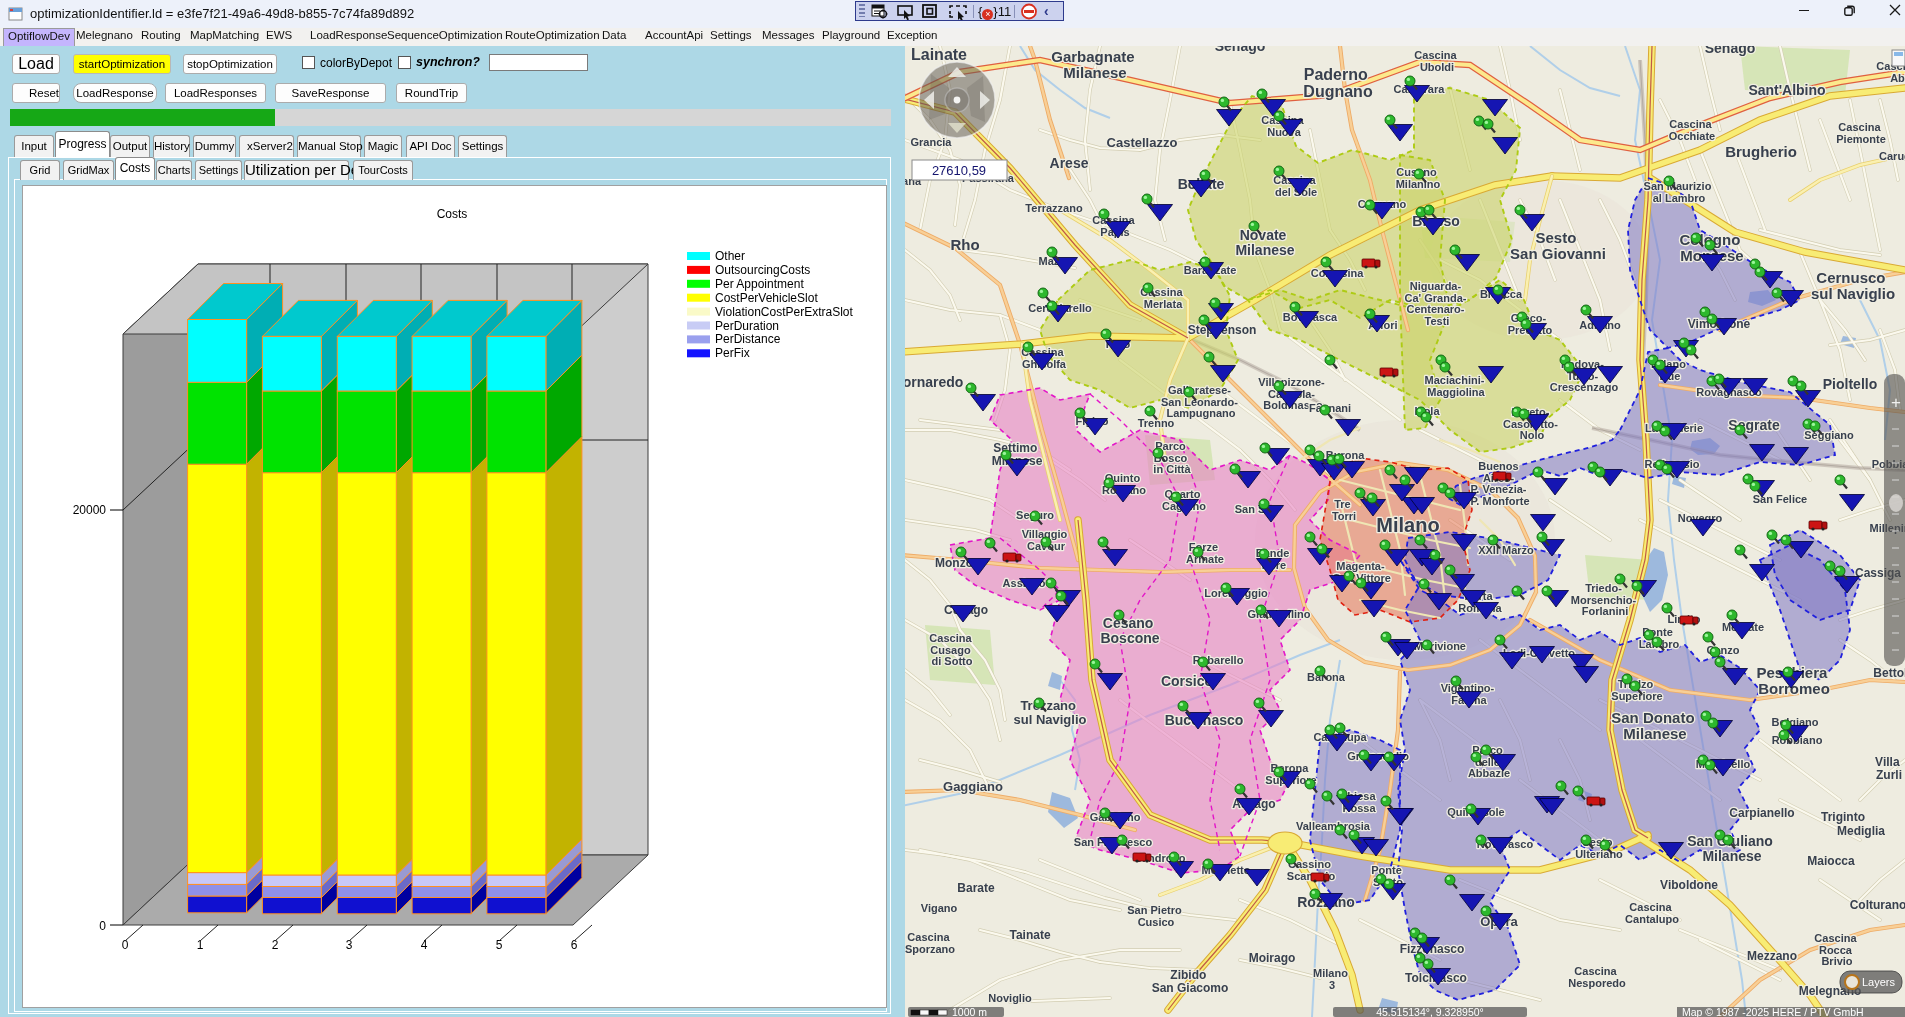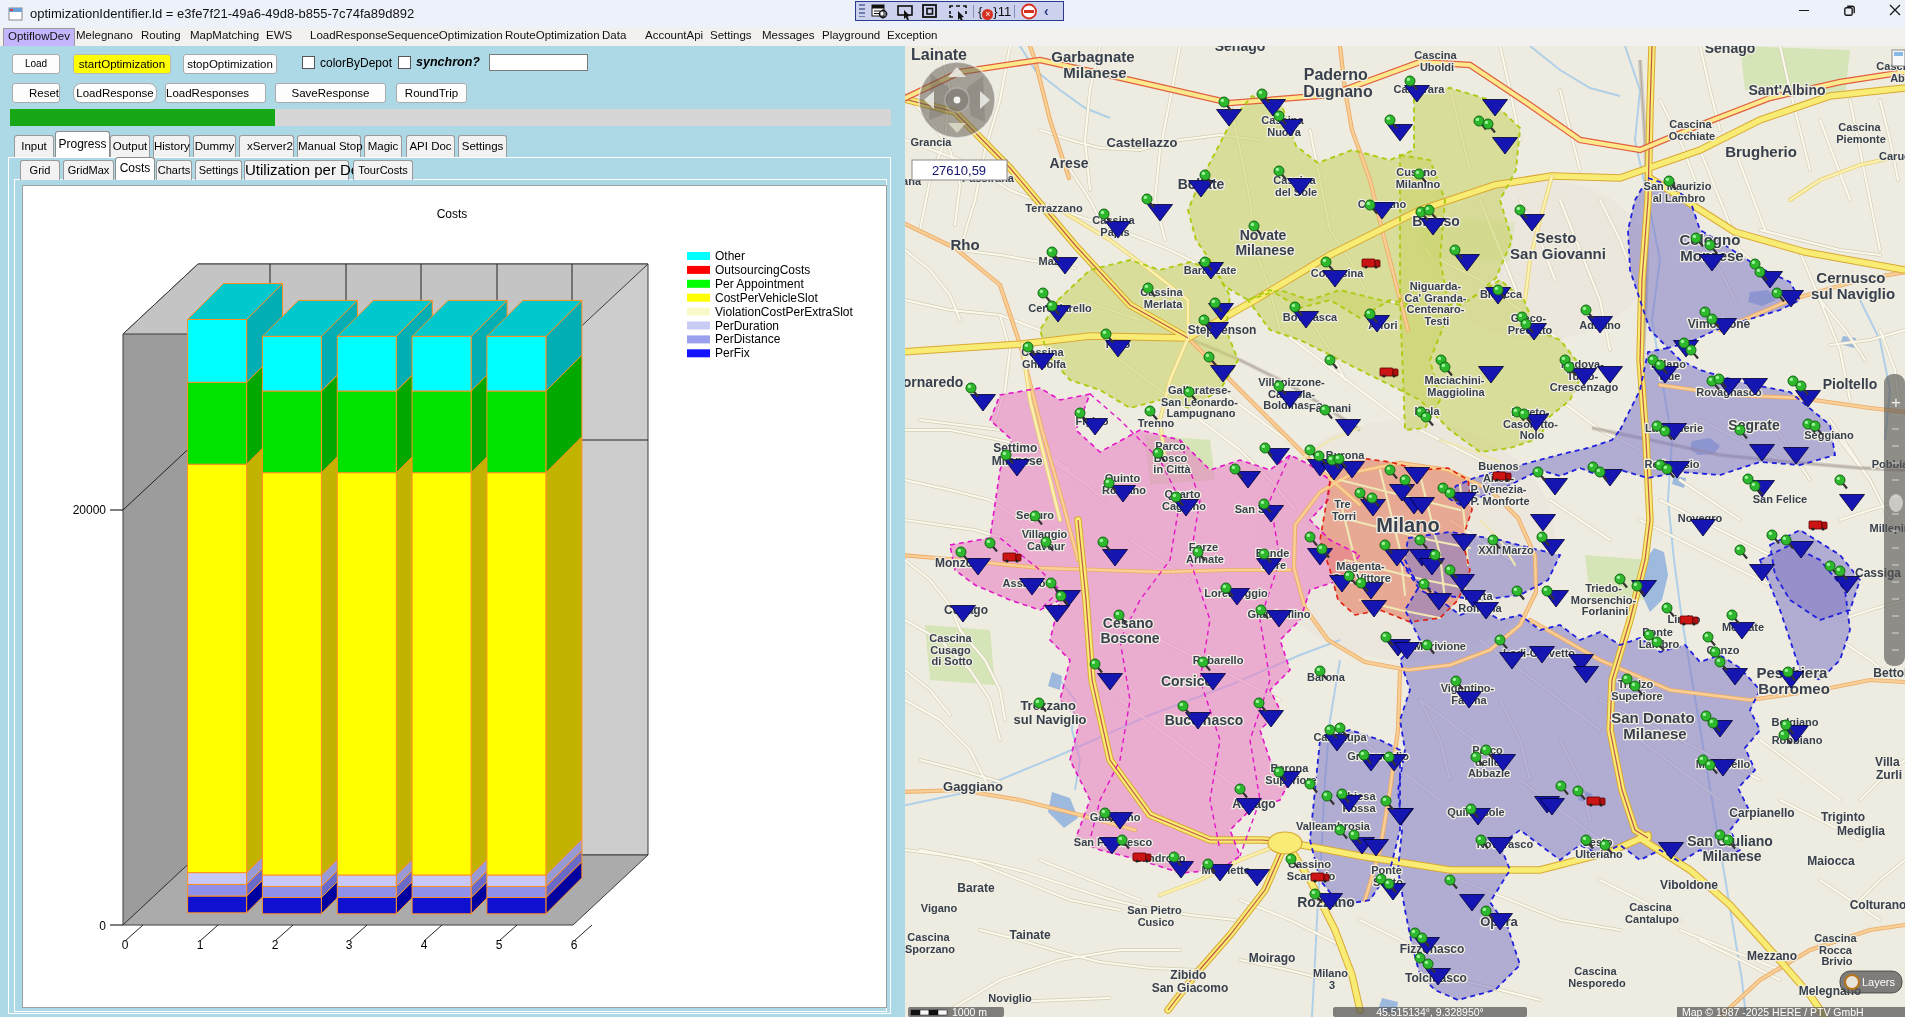--- a/index.html
+++ b/index.html
@@ -58,31 +58,31 @@
 <div style="position:absolute;left:387px;top:1px">SequenceOptimization</div>
 <div style="position:absolute;left:505px;top:1px">RouteOptimization</div>
 <div style="position:absolute;left:602px;top:1px">Data</div>
 <div style="position:absolute;left:645px;top:1px">AccountApi</div>
 <div style="position:absolute;left:710px;top:1px">Settings</div>
 <div style="position:absolute;left:762px;top:1px">Messages</div>
 <div style="position:absolute;left:822px;top:1px">Playground</div>
 <div style="position:absolute;left:887px;top:1px">Exception</div>
 </div>
 <div style="position:absolute;left:0;top:46px;width:905px;height:971px;background:#add8e6"></div>
-<div style="position:absolute;left:12px;top:54px;width:48px;height:20px;background:#fdfdfd;border:1px solid #ababab;border-radius:3px;box-sizing:border-box;font-size:10px;text-align:center;line-height:18px;color:#000;white-space:nowrap">Load</div>
+<div style="position:absolute;left:12px;top:54px;width:48px;height:20px;background:#fdfdfd;border:1px solid #ababab;border-radius:3px;box-sizing:border-box;font-size:16px;text-align:center;line-height:18px;color:#000;white-space:nowrap">Load</div>
 <div style="position:absolute;left:73px;top:54px;width:98px;height:20px;background:#ffff00;border:1px solid #b8b8b8;border-radius:3px;box-sizing:border-box;font-size:11.5px;text-align:center;line-height:18px;color:#000;white-space:nowrap">startOptimization</div>
 <div style="position:absolute;left:183px;top:54px;width:94px;height:20px;background:#fdfdfd;border:1px solid #ababab;border-radius:3px;box-sizing:border-box;font-size:11.5px;text-align:center;line-height:18px;color:#000;white-space:nowrap">stopOptimization</div>
 <div style="position:absolute;left:302px;top:56px;width:13px;height:13px;background:#fff;border:1px solid #555;box-sizing:border-box"></div>
 <div style="position:absolute;left:320px;top:56px;font-size:12px;color:#000">colorByDepot</div>
 <div style="position:absolute;left:398px;top:56px;width:13px;height:13px;background:#fff;border:1px solid #555;box-sizing:border-box"></div>
 <div style="position:absolute;left:416px;top:55px;font-size:12.5px;color:#000;font-weight:bold;font-style:italic">synchron?</div>
 <div style="position:absolute;left:489px;top:54px;width:99px;height:17px;background:#fff;border:1px solid #7a7a7a;box-sizing:border-box"></div>
 <div style="position:absolute;left:12px;top:83px;width:48px;height:20px;background:#fdfdfd;border:1px solid #ababab;border-radius:3px;box-sizing:border-box;font-size:11.5px;text-align:right;line-height:18px;color:#000;white-space:nowrap">Reset</div>
 <div style="position:absolute;left:73px;top:83px;width:84px;height:20px;background:#fdfdfd;border:1px solid #ababab;border-radius:8px;box-sizing:border-box;font-size:11.5px;text-align:center;line-height:18px;color:#000;white-space:nowrap">LoadResponse</div>
-<div style="position:absolute;left:165px;top:83px;width:101px;height:20px;background:#fdfdfd;border:1px solid #ababab;border-radius:3px;box-sizing:border-box;font-size:11.5px;line-height:18px;color:#000;white-space:nowrap">LoadResponses</div>
+<div style="position:absolute;left:165px;top:83px;width:101px;height:20px;background:#fdfdfd;border:1px solid #ababab;border-radius:3px;box-sizing:border-box;font-size:11.5px;text-align:center;line-height:18px;color:#000;white-space:nowrap">LoadResponses</div>
 <div style="position:absolute;left:275px;top:83px;width:111px;height:20px;background:#fdfdfd;border:1px solid #ababab;border-radius:3px;box-sizing:border-box;font-size:11.5px;text-align:center;line-height:18px;color:#000;white-space:nowrap">SaveResponse</div>
 <div style="position:absolute;left:396px;top:83px;width:71px;height:20px;background:#fdfdfd;border:1px solid #ababab;border-radius:3px;box-sizing:border-box;font-size:11.5px;text-align:center;line-height:18px;color:#000;white-space:nowrap">RoundTrip</div>
 <div style="position:absolute;left:10px;top:109px;width:881px;height:17px;background:#d6d6d6"></div>
 <div style="position:absolute;left:10px;top:109px;width:265px;height:17px;background:#16a816"></div>
 <div style="position:absolute;left:14px;top:135px;width:40px;height:23px;background:#f2f2f2;border:1px solid #9a9a9a;border-bottom:none;border-radius:3px 3px 0 0;box-sizing:border-box;font-size:11.5px;text-align:center;line-height:21px;white-space:nowrap">Input</div>
 <div style="position:absolute;left:55px;top:131px;width:55px;height:27px;background:#fff;border:1px solid #8c8c8c;border-bottom:none;border-radius:3px 3px 0 0;box-sizing:border-box;font-size:12px;text-align:center;line-height:24px;white-space:nowrap">Progress</div>
 <div style="position:absolute;left:110px;top:135px;width:40px;height:23px;background:#f2f2f2;border:1px solid #9a9a9a;border-bottom:none;border-radius:3px 3px 0 0;box-sizing:border-box;font-size:11.5px;text-align:center;line-height:21px;white-space:nowrap">Output</div>
 <div style="position:absolute;left:153px;top:135px;width:37px;height:23px;background:#f2f2f2;border:1px solid #9a9a9a;border-bottom:none;border-radius:3px 3px 0 0;box-sizing:border-box;font-size:11.5px;text-align:left;line-height:21px;white-space:nowrap">History</div>
 <div style="position:absolute;left:193px;top:135px;width:43px;height:23px;background:#f2f2f2;border:1px solid #9a9a9a;border-bottom:none;border-radius:3px 3px 0 0;box-sizing:border-box;font-size:11.5px;text-align:center;line-height:21px;white-space:nowrap">Dummy</div>
 <div style="position:absolute;left:239px;top:135px;width:55px;height:23px;background:#f2f2f2;border:1px solid #9a9a9a;border-bottom:none;border-radius:3px 3px 0 0;box-sizing:border-box;font-size:11.5px;text-align:right;line-height:21px;white-space:nowrap">xServer2</div>

